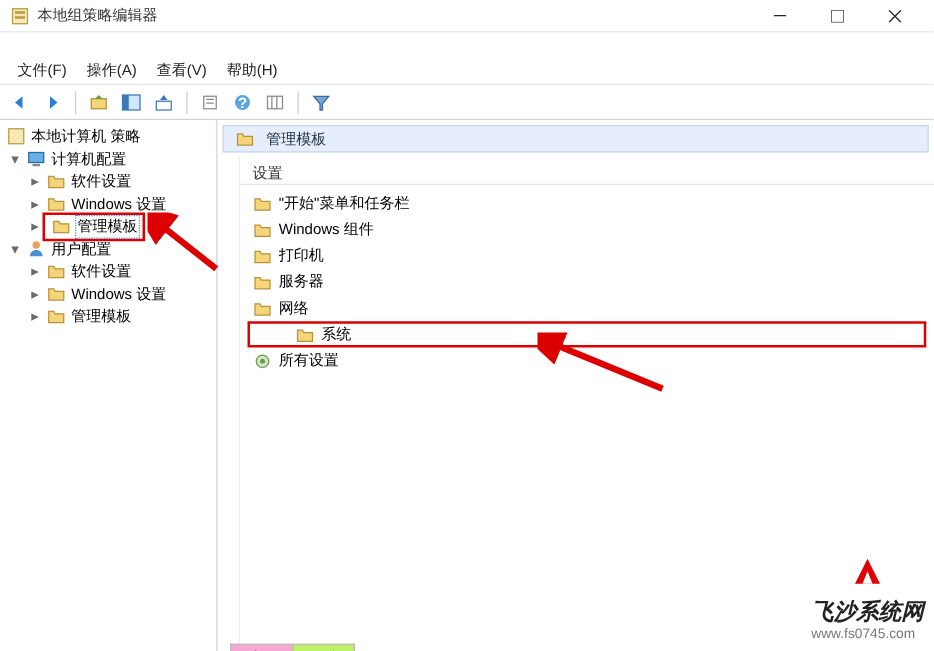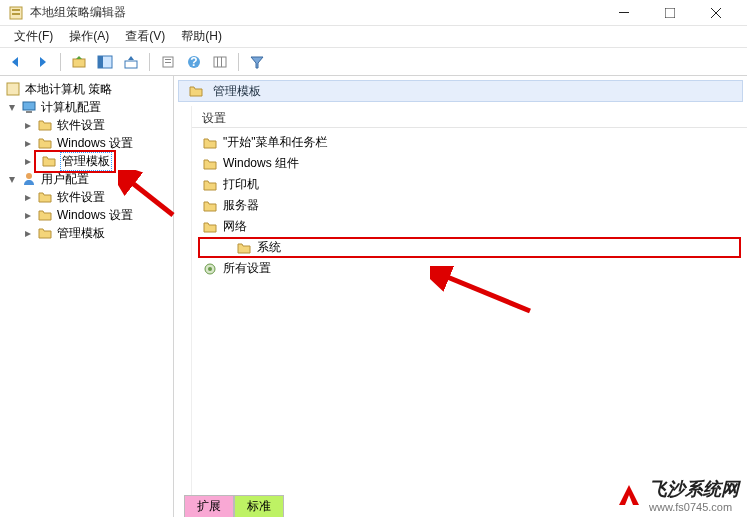--- a/index.html
+++ b/index.html
@@ -3,21 +3,21 @@
 <meta charset="utf-8">
 <style>
 * { box-sizing: border-box; margin: 0; padding: 0; font-family: "Microsoft YaHei", "Segoe UI", sans-serif; font-size: 12px; }
 body { width: 747px; height: 521px; background: #fff; position: relative; overflow: hidden; }
 
 .titlebar { height: 26px; display: flex; align-items: center; padding: 0 8px; border-bottom: 1px solid #e5e5e5; }
 .titlebar .icon { width: 16px; height: 16px; margin-right: 6px; }
 .titlebar .title { flex: 1; color: #333; }
 .winbtn { width: 46px; height: 30px; display: flex; align-items: center; justify-content: center; color: #333; }
 
-.menubar { height: 22px; display: flex; align-items: center; padding: 0 6px; border-bottom: 1px solid #e5e5e5; }
+.menubar { height: 22px; display: flex; align-items: center; padding: 0 6px; border-bottom: 1px solid #e5e5e5; margin-top: 20px; }
 .menuitem { padding: 2px 8px; color: #222; }
 
 .toolbar { height: 28px; display: flex; align-items: center; padding: 2px 4px; border-bottom: 1px solid #d4d4d4; gap: 2px; }
 .tbtn { width: 24px; height: 22px; display: flex; align-items: center; justify-content: center; border: 1px solid transparent; }
 .tsep { width: 1px; height: 18px; background: #ccc; margin: 0 4px; }
 
 .content { display: flex; height: calc(521px - 30px - 22px - 28px); }
 .tree { width: 174px; border-right: 1px solid #d4d4d4; padding: 4px 0; overflow: auto; }
 .tree-row { display: flex; align-items: center; height: 18px; padding-right: 4px; white-space: nowrap; }
 .tw { display: inline-block; width: 12px; text-align: center; color: #6a6a6a; cursor: pointer; }
@@ -38,21 +38,21 @@
 .setrow { display: flex; align-items: center; height: 21px; padding: 0 4px; }
 .seticon { width: 16px; height: 16px; margin-right: 5px; }
 .hlrow { border: 2px solid #d00; padding-left: 36px; }
 
 .tabs { height: 22px; display: flex; align-items: flex-end; padding-left: 10px; gap: 0; }
 .tab { border: 1px solid #bbb; border-bottom: none; padding: 2px 12px; background: #bef264; font-size: 12px; }
 .tab.active { background: #f9a8d4; }
 
 .arrow { position: absolute; pointer-events: none; }
 
-.watermark { position: absolute; right: 8px; bottom: 8px; display: flex; align-items: center; gap: 6px; }
+.watermark { position: absolute; right: 8px; bottom: 8px; display: flex; align-items: center; gap: 6px; flex-direction: column; }
 .wmicon { width: 28px; height: 28px; }
 .wmtxt1 { font-size: 18px; font-weight: bold; font-style: italic; color: #222; }
 .wmtxt2 { font-size: 11px; color: #777; }
 
 
 svg { display: block; }
 </style>
 </head>
 <body>
 

